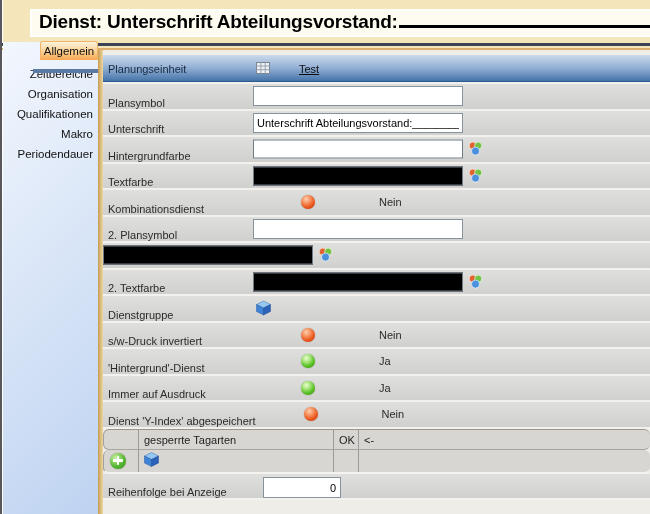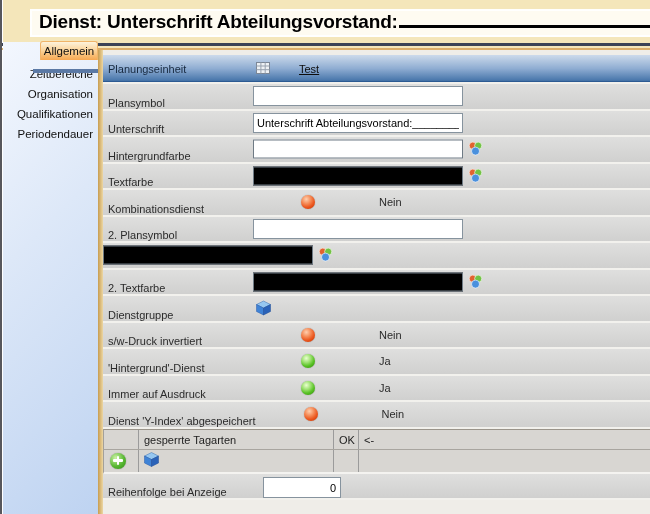--- a/index.html
+++ b/index.html
@@ -54,21 +54,21 @@
   .swatch{left:0;width:210px;height:19px;border:1px solid #6f7b85;box-sizing:border-box;}
   .picker{left:215px;width:15px;height:15px;cursor:pointer;}
   .sphere{left:48px;width:14px;height:14px;border-radius:50%;box-shadow:0 0 1px rgba(0,0,0,.45);}
   .sphere.no{background:radial-gradient(circle at 38% 30%,#ffcfae,#f58b57 35%,#ec5a22 60%,#d33c05 85%);}
   .sphere.yes{background:radial-gradient(circle at 38% 30%,#eaffd0,#9ae06d 35%,#59c226 60%,#3c9c0d 85%);}
   .flag-text{left:126px;color:#2b2b2b;}
   .cube-holder{left:2px;width:17px;height:17px;}
 
   
   .tg-header,.tg-toolbar{display:grid;grid-template-columns:35px 195px 25px 1fr;
-    background:#d8d6d2;border-left:1px solid #a3a09a;box-sizing:border-box;}
+    background:#d8d6d2;border-left:1px solid #a3a09a;box-sizing:border-box;border-radius:6px;}
   .tg-header{height:21px;border-top:1px solid #9a948a;border-bottom:1px solid #a8a59f;}
   .tg-toolbar{height:24px;border-bottom:2px solid #f4f3f0;}
   .tg-cell{border-right:1px solid #9b9b9b;line-height:20px;padding-left:5px;color:#222;white-space:nowrap;overflow:hidden;}
   .tg-cell.last{border-right:none;}
   .tg-tool{border-right:1px solid #9b9b9b;display:flex;align-items:center;}
   .tg-tool.last{border-right:none;}
   .plus-icon{width:16px;height:16px;border-radius:50%;margin-left:6px;position:relative;cursor:pointer;
     background:radial-gradient(circle at 35% 30%,#cdf2a6,#58b832 55%,#2f8c14);box-shadow:0 0 1px rgba(0,0,0,.5);}
   .plus-icon::before{content:"";position:absolute;left:6.8px;top:3.2px;width:2.6px;height:9.6px;background:#fff;border-radius:1px;}
   .plus-icon::after{content:"";position:absolute;left:3.2px;top:6.8px;width:9.6px;height:2.6px;background:#fff;border-radius:1px;}
@@ -93,20 +93,21 @@
 
   <div class="navy-rule"></div>
   <div class="orange-rule"></div>
 
   <div class="sidebar">
     <div id="tab-list">
         <div class="tab selected">Allgemein</div>
         <div class="tab">Zeitbereiche</div>
         <div class="tab">Organisation</div>
         <div class="tab">Qualifikationen</div>
+        <div class="tab">Makro</div>
         <div class="tab">Periodendauer</div>
       </div>
   </div>
   <div class="tab-underline"></div>
   <div class="tan-strip"></div>
 
   <div class="content">
 
     <div class="pe-row">
       <span class="pe-label">Planungseinheit</span>

